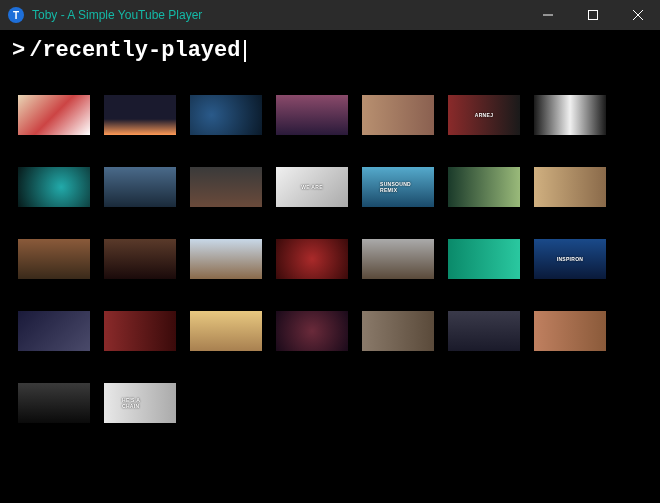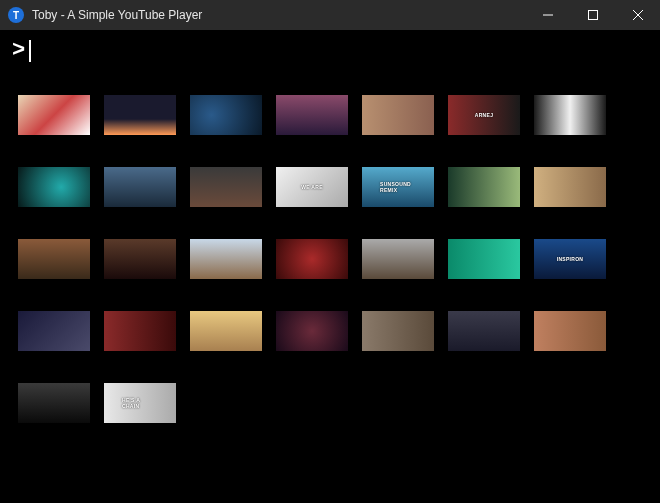--- a/index.html
+++ b/index.html
@@ -1,19 +1,19 @@
 <!DOCTYPE html>
 <html><head>
 <meta charset="utf-8">
 <style>
   * { margin: 0; padding: 0; box-sizing: border-box; }
   body { width: 660px; height: 503px; background: #000; font-family: "Segoe UI", sans-serif; overflow: hidden; }
   .titlebar { height: 30px; background: #2b2b2b; display: flex; align-items: center; color: #fff; }
   .app-icon { width: 16px; height: 16px; margin: 0 8px; border-radius: 50%; background: #1e6fd9; color: #fff; font-size: 10px; font-weight: bold; display: flex; align-items: center; justify-content: center; }
-  .title { font-size: 12px; color: #e5e5e5; flex: 1; }
+  .title { font-size: 12px; color: #14b8a6; flex: 1; }
   .win-controls { display: flex; height: 100%; }
   .win-btn { width: 45px; height: 30px; display: flex; align-items: center; justify-content: center; color: #fff; }
   .win-btn svg { width: 10px; height: 10px; }
   .command-bar { padding: 8px 12px 4px 12px; display: flex; align-items: center; }
   .prompt { font-family: "Consolas", "Courier New", monospace; font-size: 22px; font-weight: bold; color: #fff; margin-right: 4px; }
   .grid { display: grid; grid-template-columns: repeat(7, 72px); gap: 32px 14px; padding: 28px 18px; }
   .thumb { width: 72px; height: 40px; background: #222; position: relative; overflow: hidden; cursor: pointer; }
   .tg { position: absolute; inset: 0; }
   .cursor { display: inline-block; width: 2px; height: 22px; background: #fff; vertical-align: middle; animation: blink 1s step-end infinite; }
   @keyframes blink { 50% { opacity: 0; } }
@@ -71,20 +71,21 @@
       <svg viewBox="0 0 10 10">
           <line x1="0" y1="0" x2="10" y2="10" stroke="#fff" stroke-width="1"></line>
           <line x1="10" y1="0" x2="0" y2="10" stroke="#fff" stroke-width="1"></line>
         </svg>
     </div>
   </div>
 </div>
 
 <div class="command-bar">
   <span class="prompt">&gt;</span>
+  <span class="prompt">/recently-played</span>
     <span class="cursor"></span>
 </div>
 
 <div class="grid" id="grid">
     <div class="thumb">
       <div class="tg s0"></div>
     </div>
     <div class="thumb">
       <div class="tg s1"></div>
     </div>

